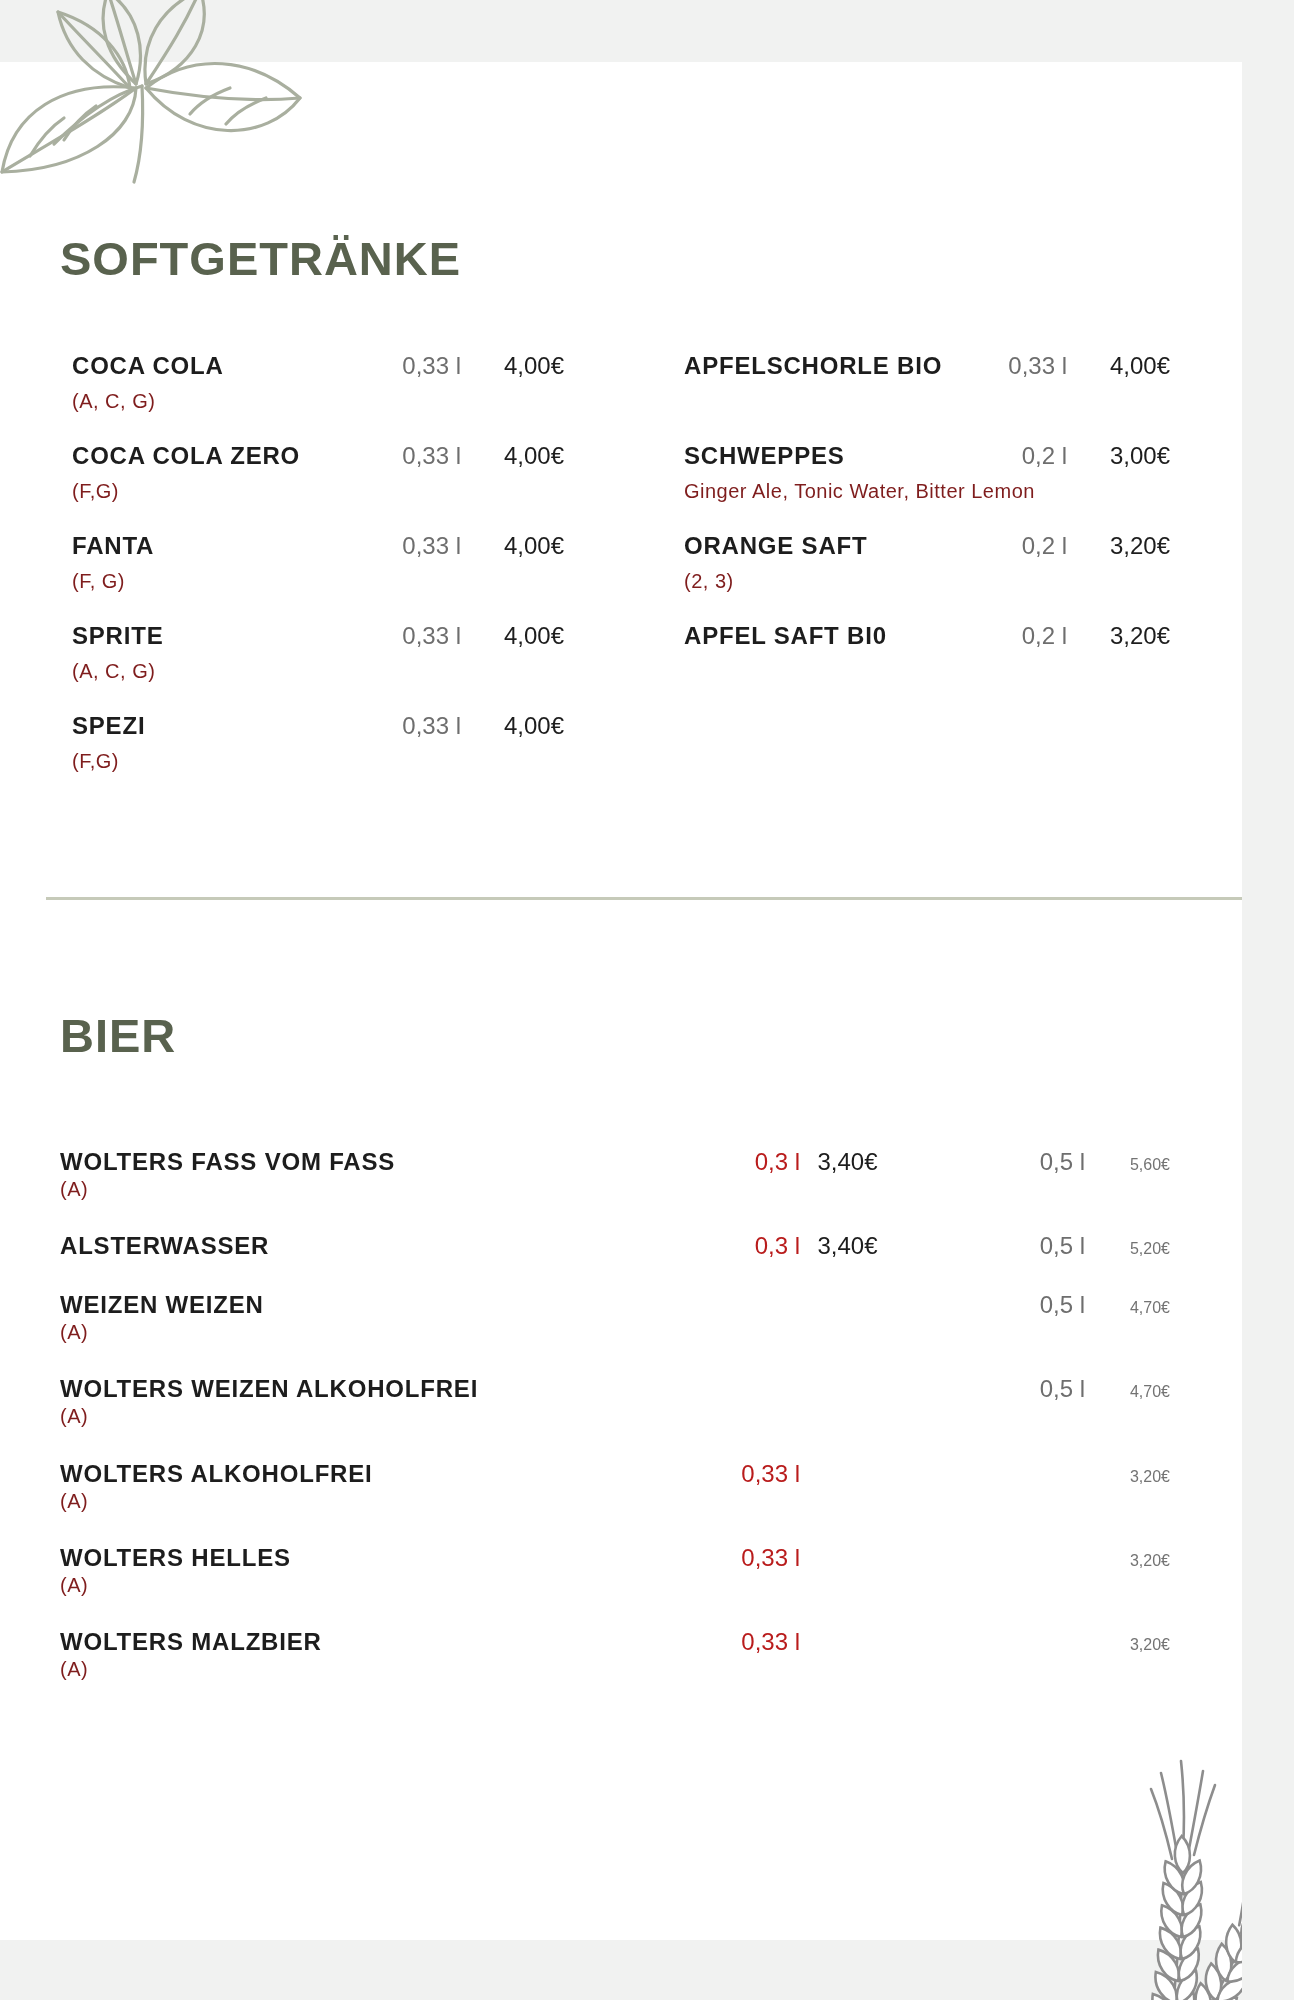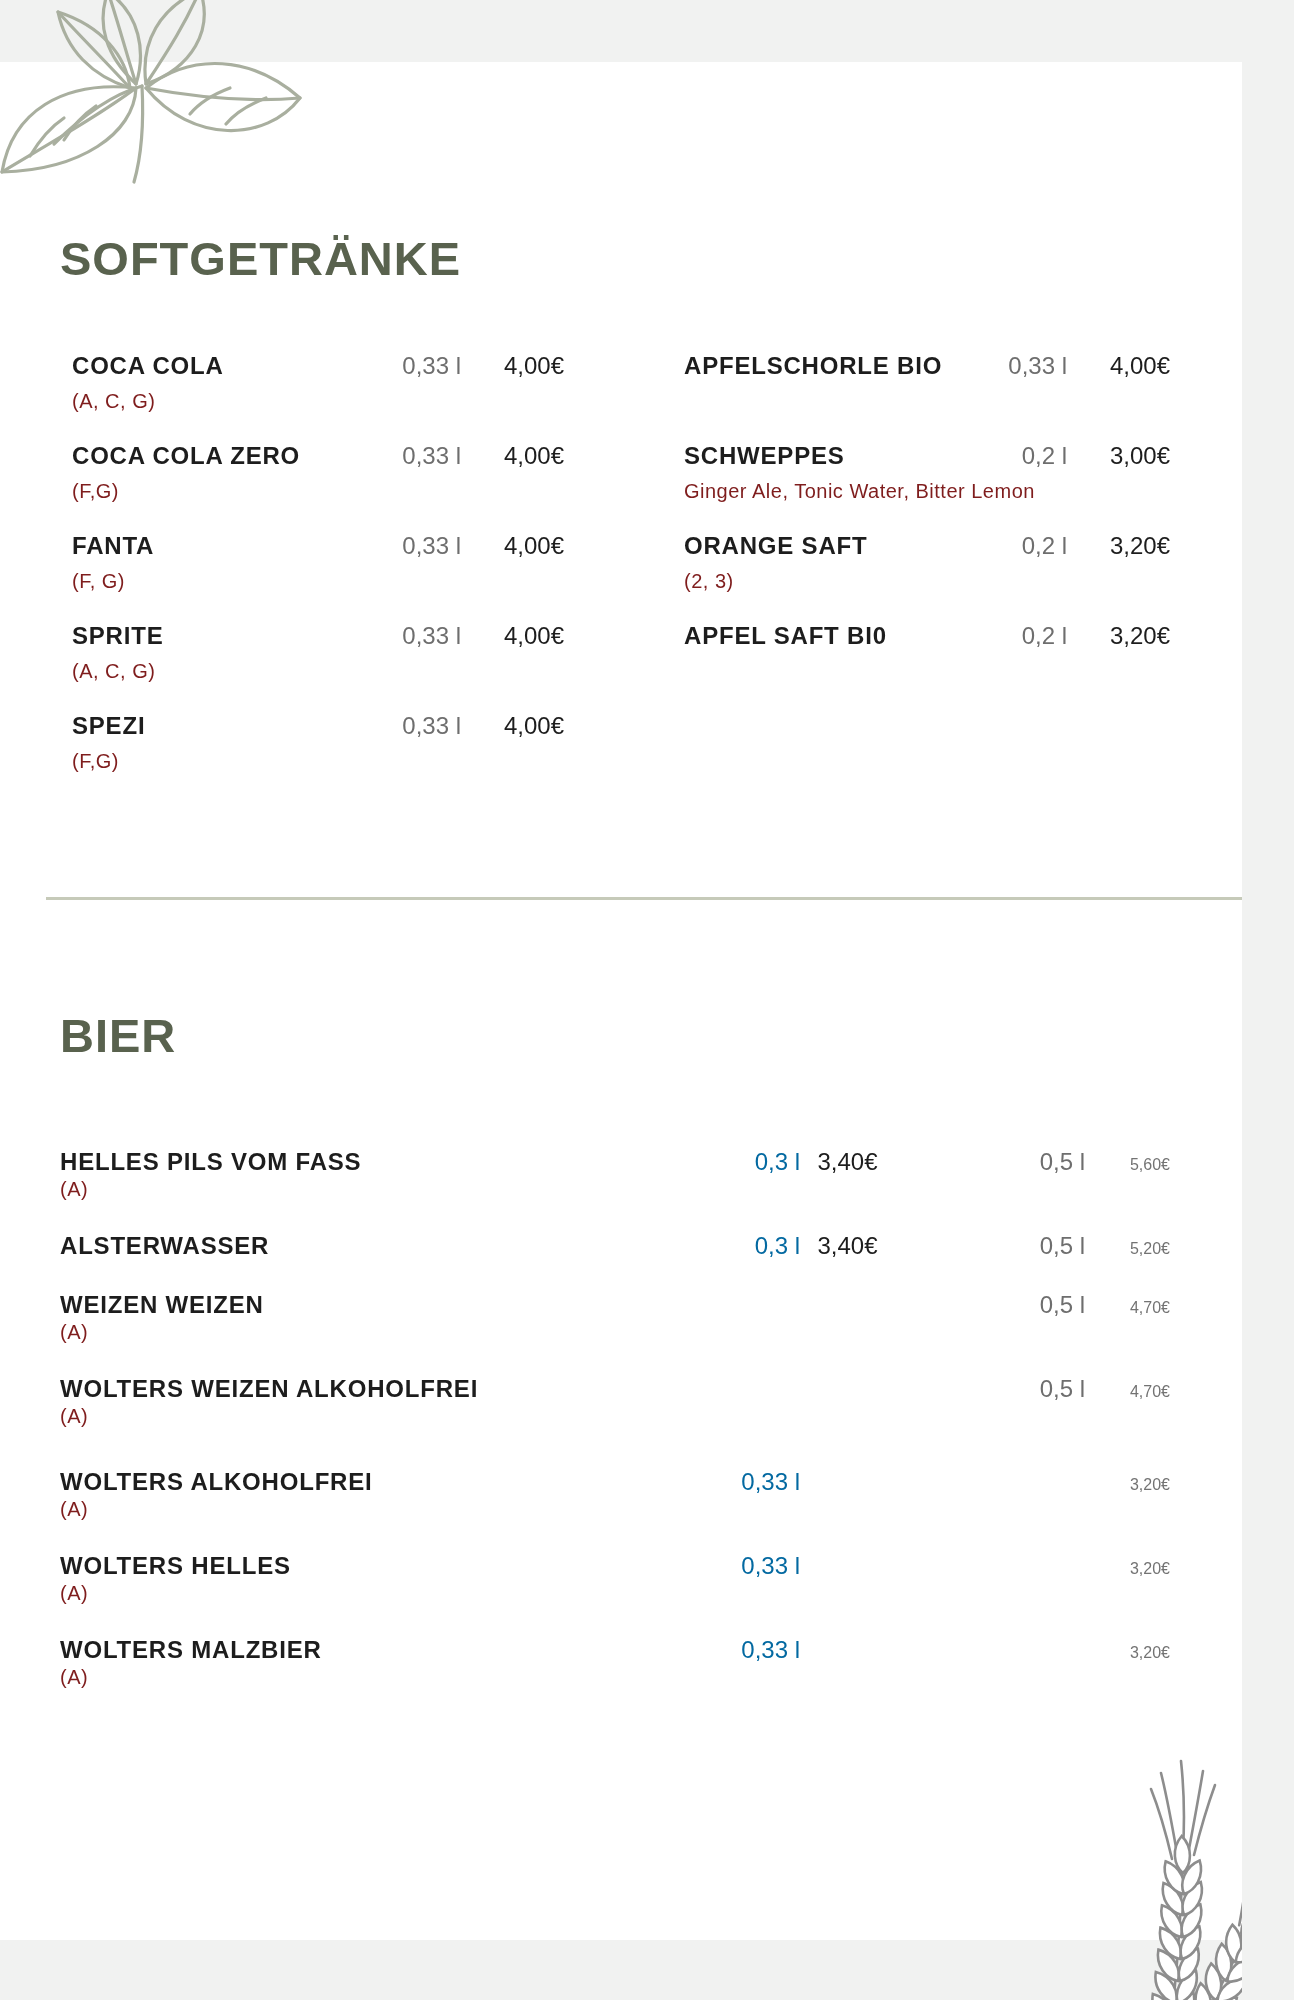--- a/index.html
+++ b/index.html
@@ -27,22 +27,22 @@
   .iname{flex:1;font-weight:700;font-size:24px;letter-spacing:0.8px;color:#1d1d1d;white-space:nowrap}
   .isize{width:90px;text-align:right;font-size:24px;color:#6e6e6e;white-space:nowrap}
   .iprice{width:103px;text-align:right;font-size:24px;color:#1d1d1d;white-space:nowrap}
   .inote{margin-top:10px;font-size:20px;letter-spacing:0.5px;color:#7f1d1d;min-height:23px}
 
   .divider{position:absolute;left:46px;top:897px;width:1196px;height:3px;background:#c6cab9;z-index:2}
 
   .beer-list{position:absolute;left:60px;top:1148px;width:1110px;z-index:2}
   .beer-row{margin-bottom:31px}
   .beer-row .inote{margin-top:2px}
-  .group-gap{margin-top:40px}
-  .bsize1{width:200px;text-align:right;font-size:24px;color:#0369a1;white-space:nowrap}
+  .group-gap{margin-top:32px}
+  .bsize1{width:200px;text-align:right;font-size:24px;color:#b91c1c;white-space:nowrap}
   .bprice1{width:95px;text-align:center;font-size:24px;color:#1d1d1d;white-space:nowrap}
   .bsize2{width:190px;text-align:right;font-size:24px;color:#6e6e6e;white-space:nowrap}
   .bprice2{width:85px;text-align:right;font-size:16px;color:#737373;white-space:nowrap}
 
   .basil{position:absolute;left:-6px;top:-6px;z-index:3;pointer-events:none}
   .wheat-wrap{position:absolute;left:1080px;top:1745px;width:162px;height:255px;overflow:hidden;z-index:3;pointer-events:none}
 </style>
 </head>
 <body>
 
@@ -149,21 +149,21 @@
   </div>
 </div>
 
 <div class="divider"></div>
 
 <h1 class="section-title" id="title-beer">BIER</h1>
 
 <div class="beer-list">
   <div class="beer-row">
     <div class="line">
-      <span class="iname">HELLES PILS VOM FASS</span>
+      <span class="iname">WOLTERS FASS VOM FASS</span>
       <span class="bsize1">0,3 l</span>
       <span class="bprice1">3,40€</span>
       <span class="bsize2">0,5 l</span>
       <span class="bprice2">5,60€</span>
     </div>
     <div class="inote">(A)</div>
   </div>
   <div class="beer-row">
     <div class="line">
       <span class="iname">ALSTERWASSER</span>

